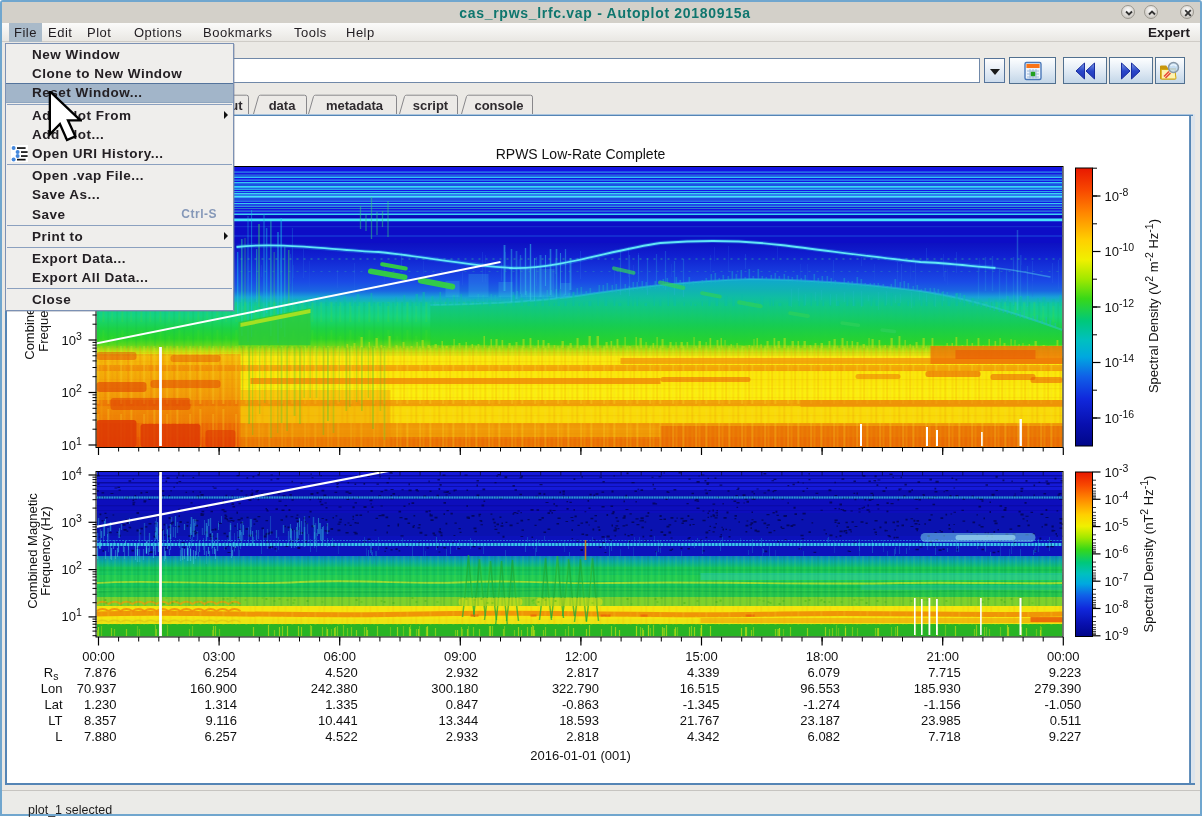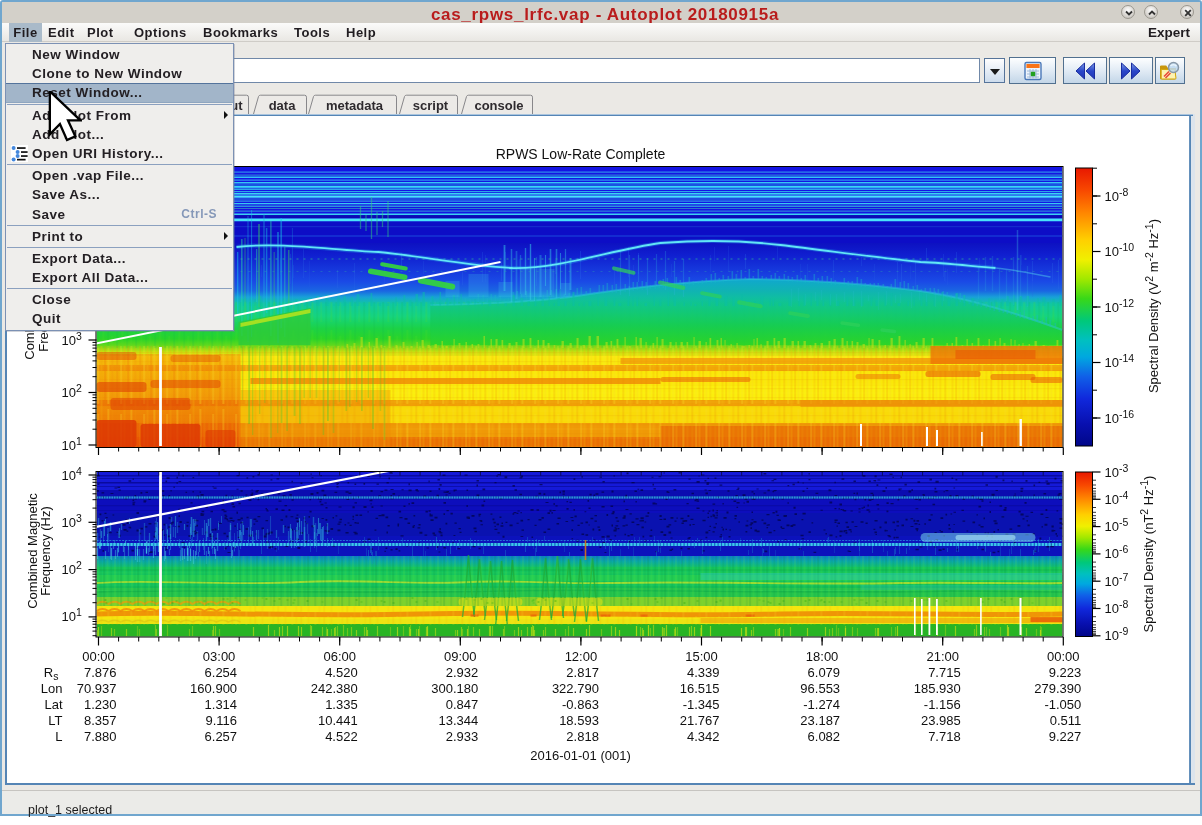--- a/index.html
+++ b/index.html
@@ -1,22 +1,22 @@
 <!DOCTYPE html>
 <html><head><meta charset="utf-8">
 <style>
 * { margin:0; padding:0; box-sizing:border-box; }
 html,body { width:1202px; height:825px; background:#ffffff; font-family:"Liberation Sans",sans-serif; overflow:hidden; }
 .window { position:absolute; left:0; top:0; width:1202px; height:816px; background:#ebe9e5; border:2px solid #70a6ce; border-radius:3px 3px 0 0; }
 .titlebar { position:absolute; left:0; top:0; width:1198px; height:21px; background:#d3d0c9; }
-.title { position:absolute; left:0; right:0; top:3px; text-align:center; font-size:17px; font-weight:bold; color:#b91c1c; letter-spacing:0.7px;padding-left:8px; }
+.title { position:absolute; left:0; right:0; top:3px; text-align:center; font-size:14px; font-weight:bold; color:#0f766e; letter-spacing:0.7px;padding-left:8px; }
 .wbtn { position:absolute; top:3px; width:14px; height:14px; border-radius:50%; background:radial-gradient(circle at 50% 35%, #fdfdfd, #d8d5d0 60%, #b8b5b0); border:1px solid #9a978f; }
 .wbtn svg { position:absolute; left:1px; top:1px; }
 .menubar { position:absolute; left:0; top:21px; width:1198px; height:19px; background:linear-gradient(#fbfbfa,#e9e7e3); border-bottom:1px solid #cfccc7; }
-.mb { position:absolute; top:0; height:19px; font-size:13px; font-weight:bold; color:#201c20; line-height:19px; letter-spacing:0.5px; }
+.mb { position:absolute; top:0; height:19px; font-size:13px; font-weight:normal; color:#201c20; line-height:19px; letter-spacing:0.5px; }
 .toolbar { position:absolute; left:0; top:40px; width:1198px; height:52px; background:#ebe9e5; }
 .uri { position:absolute; left:12px; top:16px; width:966px; height:25px; background:#fff; border:1px solid #7088a8; }
 .combobtn { position:absolute; left:982px; top:16px; width:21px; height:25px; background:linear-gradient(#fefefe,#cddced); border:1px solid #56749a; }
 .combobtn:after { content:""; position:absolute; left:4.5px; top:10px; border:5.5px solid transparent; border-top:6.5px solid #1a1a1a; border-bottom:0; }
 .tbtn { position:absolute; top:15px; height:27px; background:linear-gradient(#fdfeff,#e4edf6 45%,#c3d6e8); border:1.5px solid #51708f; display:flex; align-items:center; justify-content:center; }
 .tabs { position:absolute; left:0; top:92px; width:1198px; height:22px; background:#ebe9e5; }
 .tabline { position:absolute; left:2.5px; top:111.5px; width:1188px; height:2px; background:#5585b5; border-top:1px solid #a9c4de; z-index:5; }
 .canvaswrap { position:absolute; left:2.5px; top:112px; width:1190px; height:671px; }
 .statusbar { position:absolute; left:0; top:788px; width:1198px; height:24px; background:#ebebe8; border-top:1px solid #c6c4c0; }
 .statusbar span { position:absolute; left:26px; top:12px; font-size:12.5px; color:#1c1c1c; }
@@ -1534,17 +1534,16 @@
 <div class="mitem"><span class="mlabel">Open .vap File...</span></div>
 <div class="mitem"><span class="mlabel">Save As...</span></div>
 <div class="mitem"><span class="mlabel">Save</span><span class="maccel">Ctrl-S</span></div>
 <div class="msep"></div>
 <div class="mitem"><span class="mlabel">Print to</span><span class="marrow"></span></div>
 <div class="msep"></div>
 <div class="mitem"><span class="mlabel">Export Data...</span></div>
 <div class="mitem"><span class="mlabel">Export All Data...</span></div>
 <div class="msep"></div>
 <div class="mitem"><span class="mlabel">Close</span></div>
-<div class="mitem"><span class="mlabel">Quit</span></div>
 </div>
 </div>
 <svg class="cursor" width="34" height="52" viewBox="0 0 34 52">
 <path d="M3,3 L3,40.5 L12.3,31 L19.6,47.5 L25.8,44.8 L18.2,28.2 L29.5,28.2 Z" fill="#ffffff" stroke="#000000" stroke-width="4.6" stroke-linejoin="miter" paint-order="stroke"></path>
 </svg>
 </body></html>

